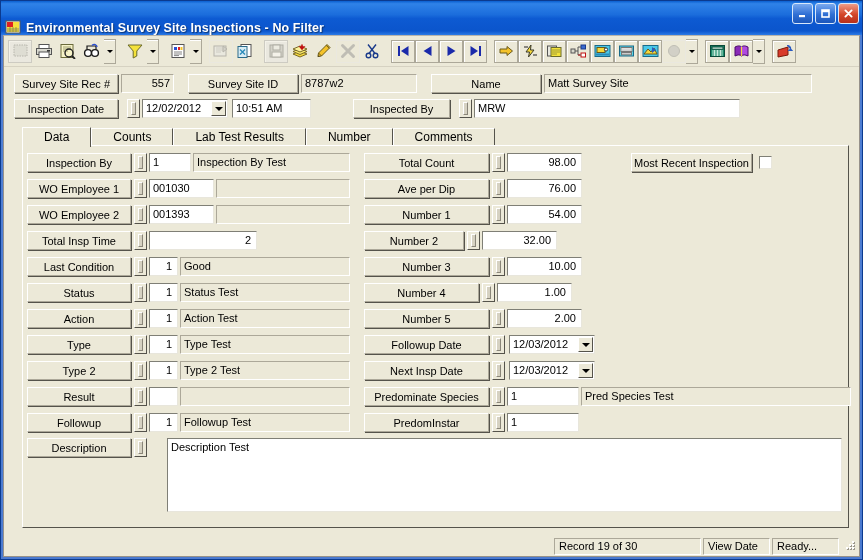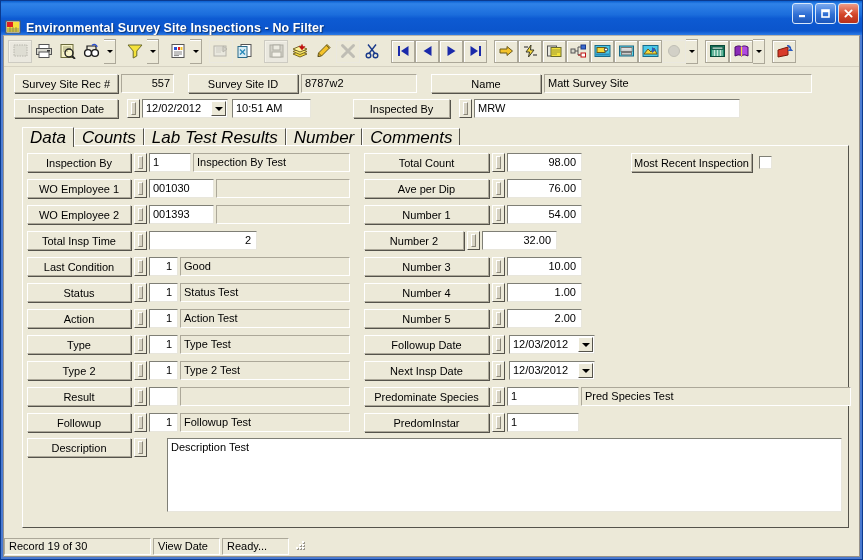--- a/index.html
+++ b/index.html
@@ -201,29 +201,28 @@
     display: block;
   }
   
   #tabstrip {
     position: absolute; left: 18px; top: 60px; right: 10px;
     height: 19px;
     display: flex; align-items: flex-end;
   }
   .tab {
     height: 18px; line-height: 17px;
-    padding: 0 7px;
-    font-size: 17px; color: #000;
+    padding: 0 21px;
+    font-size: 12px; color: #000;
     background: #ece9d8;
     border: 1px solid #ffffff;
     border-right: 1px solid #55534b;
     border-bottom: none;
     box-sizing: border-box;
     white-space: nowrap;
-    font-style: italic;
   }
   .tab.active {
     height: 20px; line-height: 19px;
     font-weight: normal;
     background: #ece9d8;
     border-top: 1px solid #ffffff;
     border-left: 1px solid #ffffff;
     border-right: 1px solid #55534b;
     position: relative; z-index: 3;
     margin-bottom: -1px;
@@ -261,21 +260,21 @@
     border-bottom-color: #e8e6dc;
     box-sizing: border-box;
   }
 
   
   #statusbar {
     height: 20px; flex: 0 0 20px;
     background: #ece9d8;
     display: flex; align-items: center;
     padding: 0 2px 0 0;
-    justify-content: flex-start;
+    justify-content: flex-end;
     gap: 2px;
   }
   .spane {
     height: 17px; line-height: 15px;
     box-sizing: border-box;
     border: 1px solid #aca899;
     border-right-color: #ffffff;
     border-bottom-color: #ffffff;
     font-size: 11px; color: #000;
     padding: 0 4px;
@@ -712,21 +711,21 @@
           <span class="txt num" style="width:75px">32.00</span>
         </div>
         <div class="frow" style="left:341px;top:110px">
           <span class="lbl" style="width:125px">Number 3</span>
           <span class="lookup">
               <span></span>
             </span>
           <span class="txt num" style="width:75px">10.00</span>
         </div>
         <div class="frow" style="left:341px;top:136px">
-          <span class="lbl" style="width:125px">Number 4</span>
+          <span class="lbl" style="width:115px">Number 4</span>
           <span class="lookup">
               <span></span>
             </span>
           <span class="txt num" style="width:75px">1.00</span>
         </div>
         <div class="frow" style="left:341px;top:162px">
           <span class="lbl" style="width:125px">Number 5</span>
           <span class="lookup">
               <span></span>
             </span>

